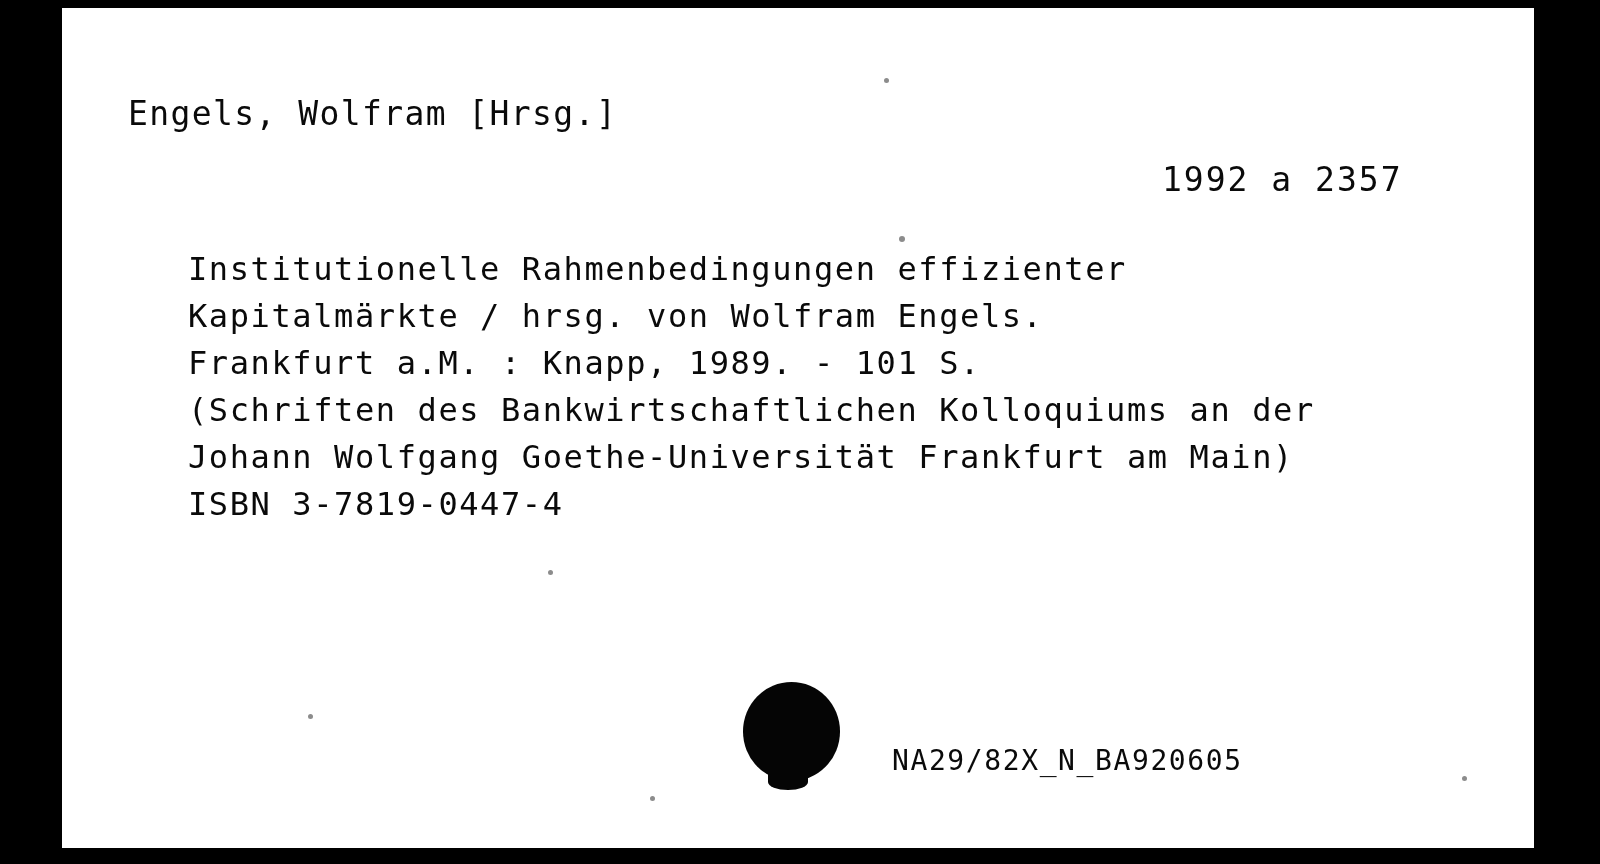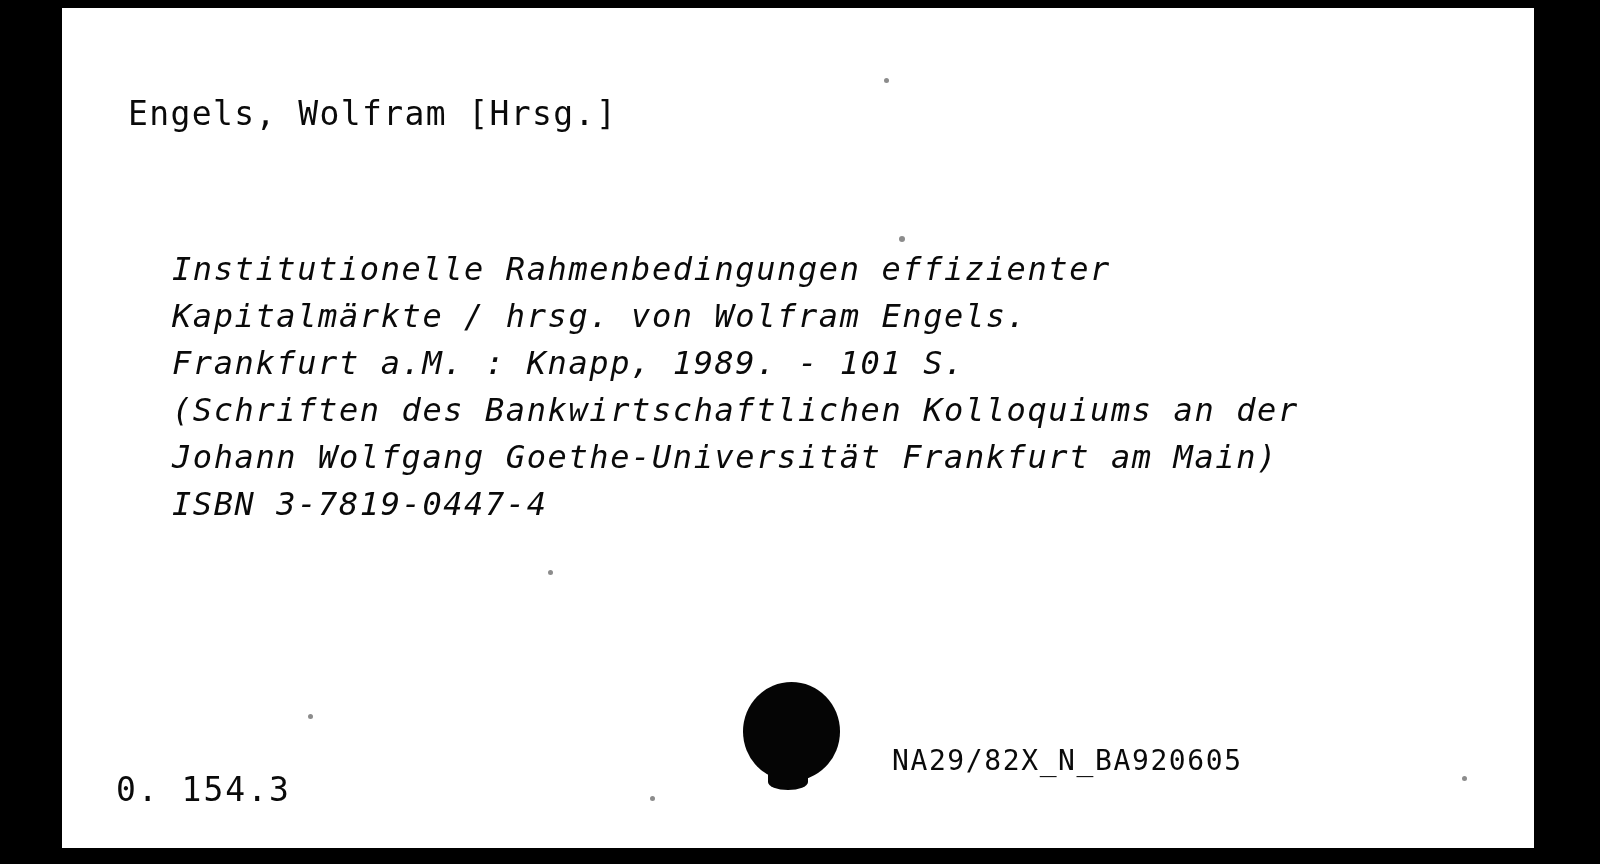--- a/index.html
+++ b/index.html
@@ -58,26 +58,25 @@
   }
 
   #shelf-number {
     left: 1100px;
     top: 152px;
     font-size: 33px;
     letter-spacing: 2px;
   }
 
   #body-block {
-    left: 110px;
+    left: 126px;
     top: 238px;
     font-size: 32px;
     line-height: 47px;
     letter-spacing: 1.6px;
-    font-style: italic;
   }
 
   #call-number {
     left: 54px;
     top: 762px;
     font-size: 33px;
     letter-spacing: 2px;
   }
 
   #barcode-id {
@@ -116,29 +115,29 @@
 </style>
 </head>
 <body>
 
 <div id="scan-page">
 
   <div id="card">
 
     <div class="card-text" id="author-line">Engels, Wolfram [Hrsg.]</div>
 
+    <div class="card-text" id="shelf-number">1992 a 2357</div>
 
     <div class="card-text" id="body-block">Institutionelle Rahmenbedingungen effizienter
 Kapitalmärkte / hrsg. von Wolfram Engels.
 Frankfurt a.M. : Knapp, 1989. - 101 S.
 (Schriften des Bankwirtschaftlichen Kolloquiums an der
 Johann Wolfgang Goethe-Universität Frankfurt am Main)
 ISBN 3-7819-0447-4</div>
 
-    <div class="card-text" id="call-number">0. 154.3</div>
 
     <div class="card-text" id="barcode-id">NA29/82X_N_BA920605</div>
 
     <div id="ink-dot"></div>
     <div id="ink-dot-tail"></div>
 
     <div class="speck" style="left:822px; top:70px; width:5px; height:5px;"></div>
     <div class="speck" style="left:837px; top:228px; width:6px; height:6px;"></div>
     <div class="speck" style="left:486px; top:562px; width:5px; height:5px;"></div>
     <div class="speck" style="left:246px; top:706px; width:5px; height:5px;"></div>

